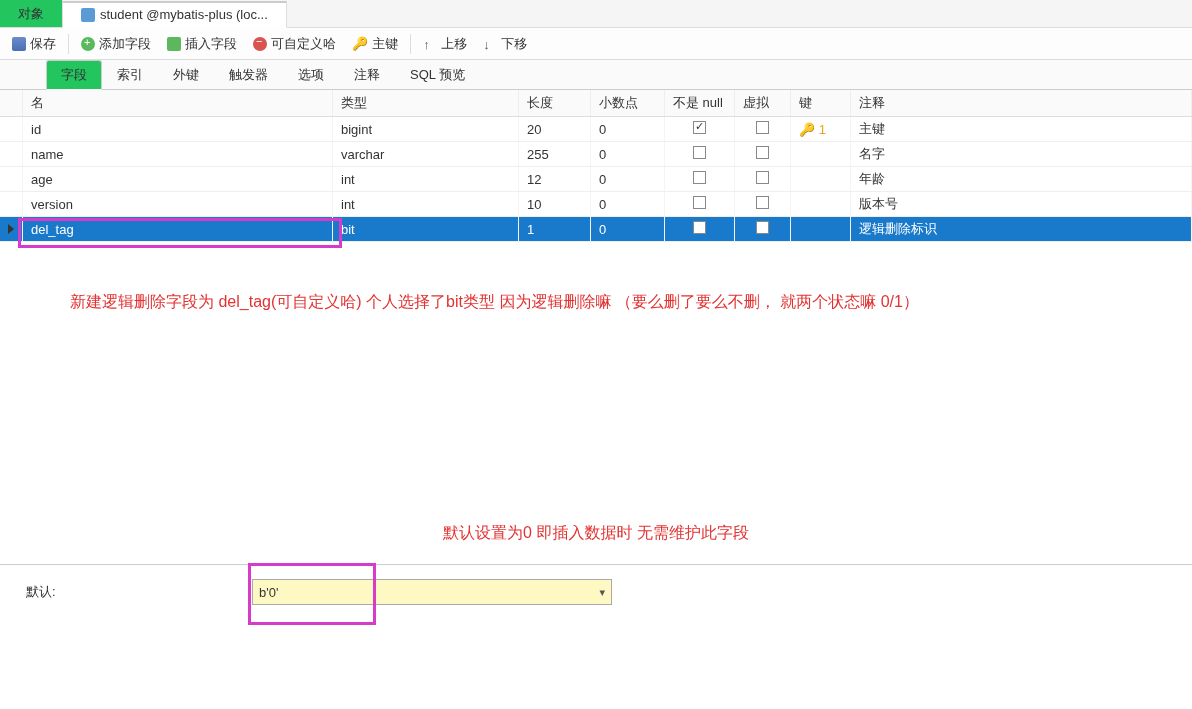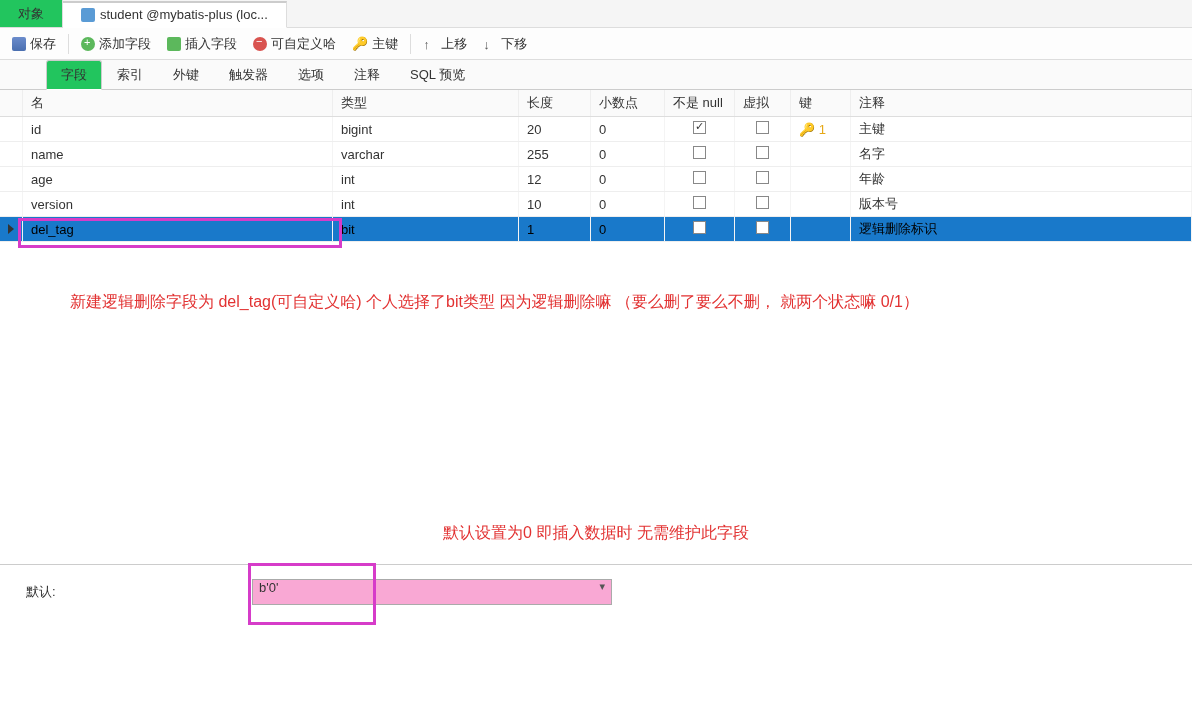--- a/index.html
+++ b/index.html
@@ -20,32 +20,32 @@
 .ico-del::after { content:"−"; color:#fff; font-size:11px; position:absolute; left:3px; top:-2px; }
 .ico-key { color: #f0ad4e; font-size: 13px; }
 .ico-up::before { content:"↑"; color:#555; }
 .ico-dn::before { content:"↓"; color:#555; }
 .sub-tabs { display: flex; gap: 0; border-bottom: 1px solid #ccc; padding: 0 6px; background: #fafafa; height: 30px; align-items: flex-end; }
 .sub-tab { padding: 5px 14px 5px 14px; cursor: pointer; border: 1px solid transparent; border-bottom: none; }
 .sub-tab.active { background: #22c55e; border: 1px solid #ccc; border-bottom: 1px solid #fff; margin-bottom: -1px; border-radius: 3px 3px 0 0; margin-left: 40px; }
 .grid { width: 100%; border-collapse: collapse; }
 .grid th { text-align: left; font-weight: normal; padding: 4px 8px; border-bottom: 1px solid #ddd; border-right: 1px solid #eee; background: #fafafa; color: #333; }
 .grid td { padding: 3px 8px; border-bottom: 1px solid #eee; border-right: 1px solid #f4f4f4; height: 24px; vertical-align: middle; }
-.grid tr.selected td { background: #1979ca; color: #000000; }
+.grid tr.selected td { background: #1979ca; color: #ffffff; }
 .grid tr.selected td.namecell { background: #1979ca; }
 .row-marker { width: 18px; text-align: center; }
 .tri { display:inline-block; width:0; height:0; border-top:5px solid transparent; border-bottom:5px solid transparent; border-left:6px solid #333; }
 .chk { width: 13px; height: 13px; border: 1px solid #888; display: inline-block; background: #fff; position: relative; }
 .chk.checked::after { content:"✓"; position:absolute; font-size:11px; top:-2px; left:1px; color:#333; }
 .keycell { color: #e6a817; }
 .highlight-box { border: 3px solid #d63cc9; position: absolute; pointer-events: none; }
 .annot { color: #e23232; font-size: 16px; }
 .bottom-panel { border-top: 1px solid #ccc; padding: 14px 0 24px 0; }
 .field-row { display: flex; align-items: center; gap: 16px; padding: 0 26px; }
-.combo { display: flex; justify-content: space-between; border: 1px solid #aaa; width: 360px; height: 26px; padding: 0 6px; background: #f9a8d4; cursor: pointer; }
+.combo { display: flex; align-items: center; justify-content: space-between; border: 1px solid #aaa; width: 360px; height: 26px; padding: 0 6px; background: #fef9c3; cursor: pointer; }
 .combo .arrow { color:#555; font-size:11px; }
 .col-name { width: 310px; }
 .col-type { width: 186px; }
 .col-len { width: 72px; }
 .col-dec { width: 74px; }
 .col-null { width: 70px; text-align: center; }
 .col-virt { width: 56px; text-align: center; }
 .col-key { width: 60px; }
 .col-comment { }
 </style>

